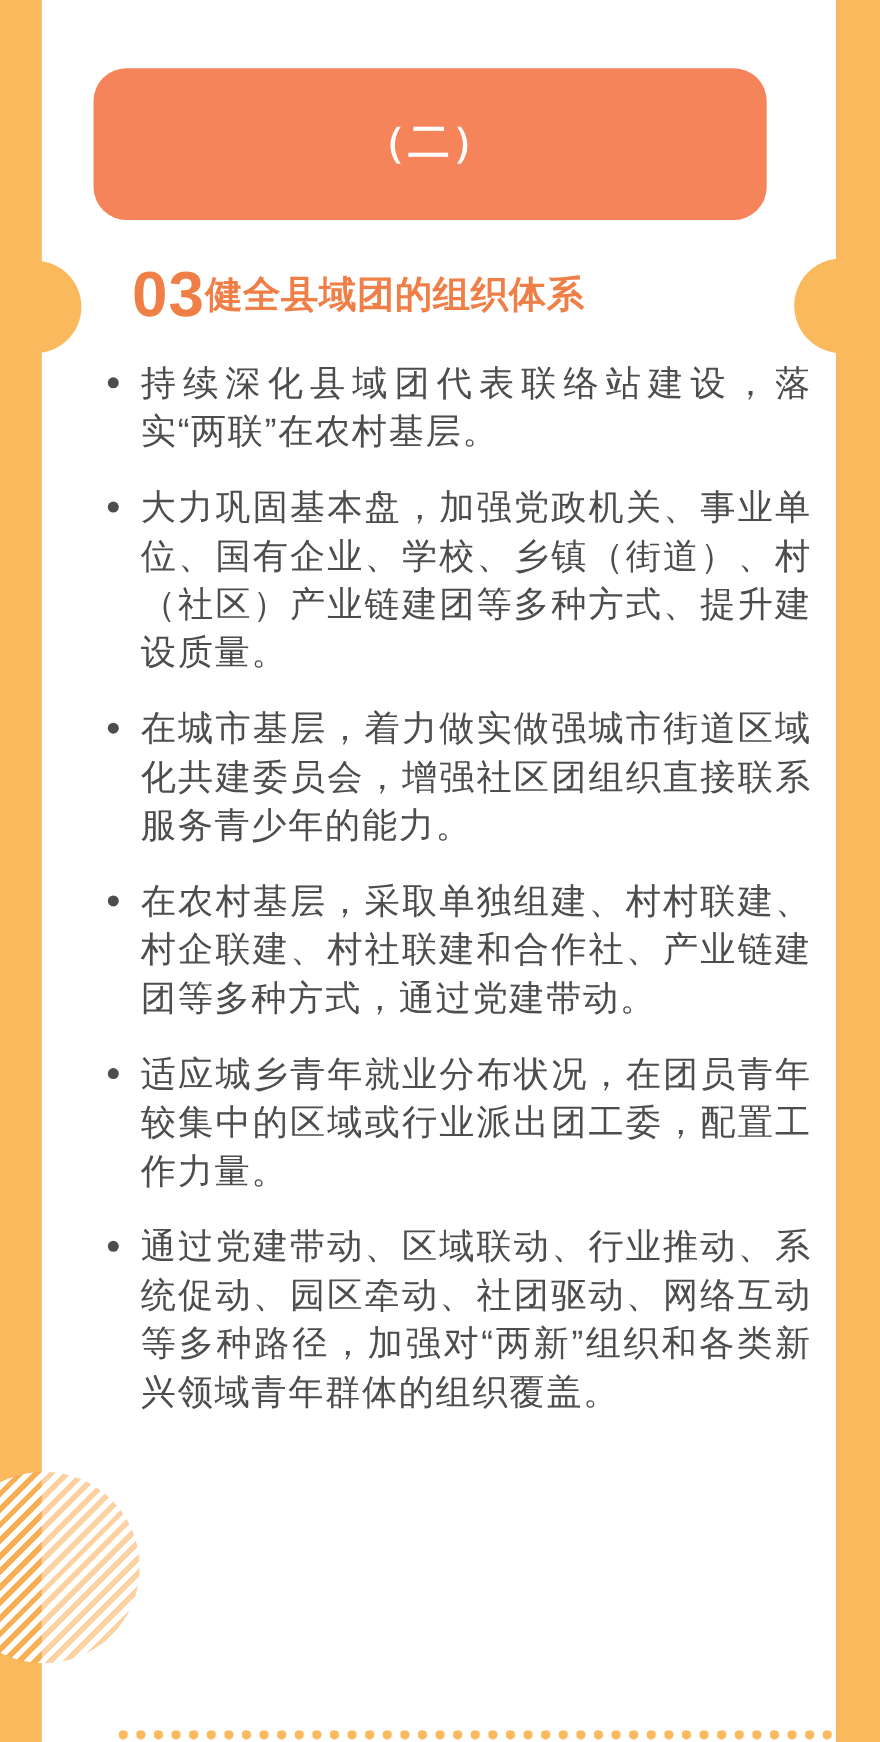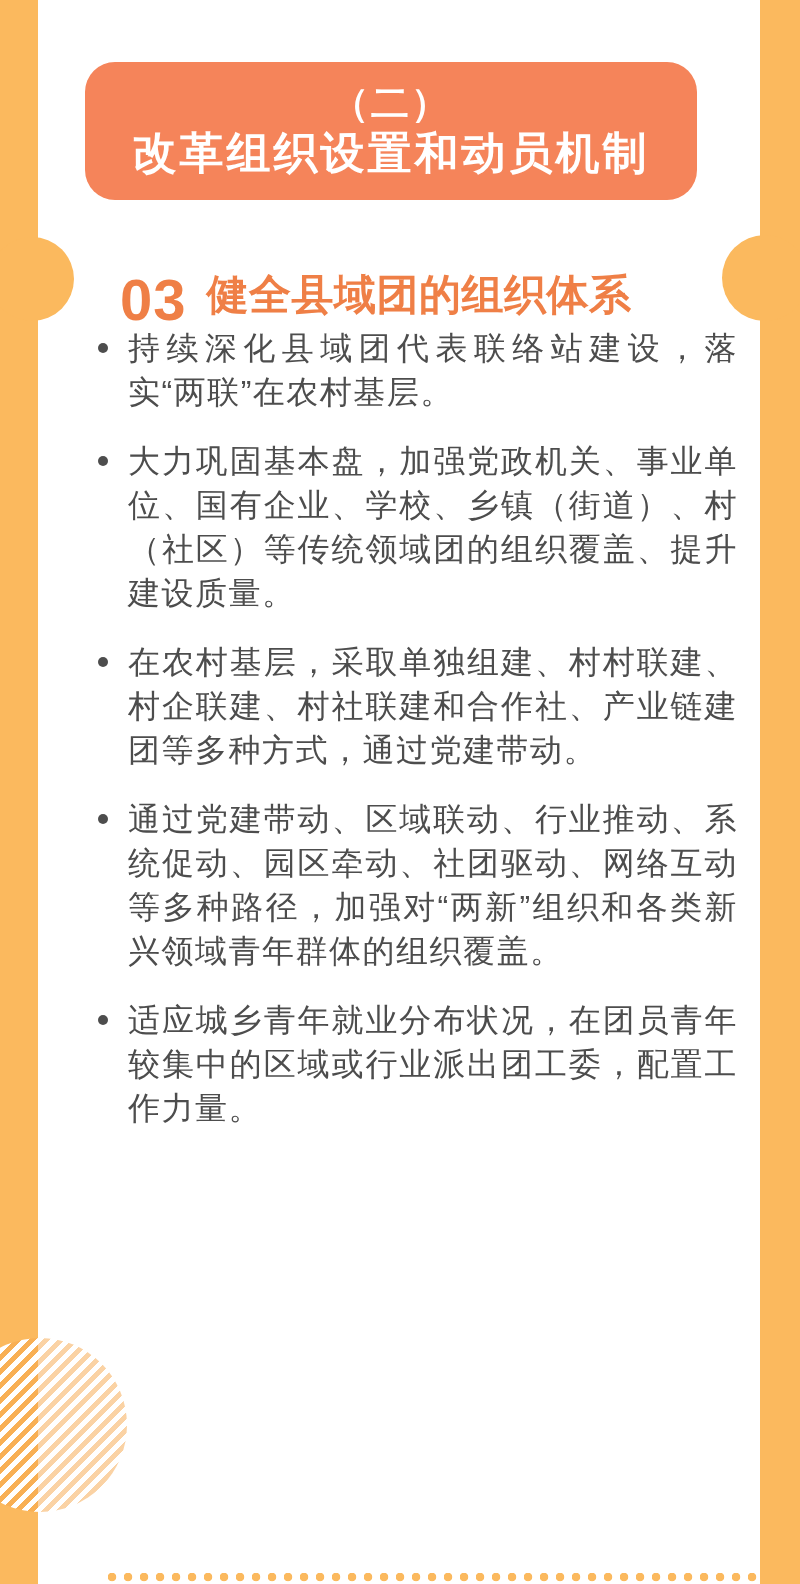--- a/index.html
+++ b/index.html
@@ -31,24 +31,24 @@
   .badge {
     position:absolute; left:85px; top:62px; width:612px; height:138px;
     background:var(--badge); border-radius:30px;
     display:flex; flex-direction:column; align-items:center; justify-content:center; gap:5px;
   }
   .badge-line1 { color:#ffffff; font-size:38px; font-weight:bold; letter-spacing:2px; line-height:1.05; }
   .badge-line2 { color:#ffffff; font-size:44px; font-weight:bold; letter-spacing:3px; line-height:1.1; }
   
   .section-heading {
     position:absolute; left:120px; top:238px;
-    display:flex; align-items:flex-start; gap:20px; color:var(--accent);margin-top:32px;
+    display:flex; align-items:center; color:var(--accent);
   }
   .section-number { font-size:58px; font-weight:bold; letter-spacing:1px; line-height:1.05; }
-  .section-title  { font-size:42px; font-weight:bold; letter-spacing:0.5px; line-height:1.2; }
+  .section-title  { font-size:34px; font-weight:bold; letter-spacing:0.5px; line-height:1.2; }
   
   .bullet-list { position:absolute; left:98px; top:326px; width:640px; list-style:none; }
   .bullet-list li { display:flex; margin-bottom:25px; }
   .bullet-dot {
     flex:0 0 10px; width:10px; height:10px; border-radius:50%;
     background:var(--text); margin-top:17px; margin-right:20px;
   }
   .bullet-text {
     flex:1; font-size:32px; line-height:44px; letter-spacing:1.5px;
     color:var(--text); text-align:justify;
@@ -61,44 +61,47 @@
 
   <div class="frame-left"></div>
   <div class="frame-right"></div>
   <div class="semi left"></div>
   <div class="semi right"></div>
   <div class="striped-circle"></div>
   <div class="dots-row"></div>
 
   <div class="badge">
     <div class="badge-line1">（二）</div>
-    <div class="badge-line2">改革组织设置和动员机制</div>
   </div>
 
   <div class="section-heading">
     <span class="section-number">03</span>
     <span class="section-title">健全县域团的组织体系</span>
   </div>
 
   <ul class="bullet-list">
     <li>
       <span class="bullet-dot"></span>
       <span class="bullet-text">持续深化县域团代表联络站建设，落实“两联”在农村基层。</span>
     </li>
     <li>
       <span class="bullet-dot"></span>
-      <span class="bullet-text">大力巩固基本盘，加强党政机关、事业单位、国有企业、学校、乡镇（街道）、村（社区）等传统领域团的组织覆盖、提升建设质量。</span>
+      <span class="bullet-text">大力巩固基本盘，加强党政机关、事业单位、国有企业、学校、乡镇（街道）、村（社区）产业链建团等多种方式、提升建设质量。</span>
+    </li>
+    <li>
+      <span class="bullet-dot"></span>
+      <span class="bullet-text">在城市基层，着力做实做强城市街道区域化共建委员会，增强社区团组织直接联系服务青少年的能力。</span>
     </li>
     <li>
       <span class="bullet-dot"></span>
       <span class="bullet-text">在农村基层，采取单独组建、村村联建、村企联建、村社联建和合作社、产业链建团等多种方式，通过党建带动。</span>
     </li>
     <li>
       <span class="bullet-dot"></span>
-      <span class="bullet-text">通过党建带动、区域联动、行业推动、系统促动、园区牵动、社团驱动、网络互动等多种路径，加强对“两新”组织和各类新兴领域青年群体的组织覆盖。</span>
+      <span class="bullet-text">适应城乡青年就业分布状况，在团员青年较集中的区域或行业派出团工委，配置工作力量。</span>
     </li>
     <li>
       <span class="bullet-dot"></span>
-      <span class="bullet-text">适应城乡青年就业分布状况，在团员青年较集中的区域或行业派出团工委，配置工作力量。</span>
+      <span class="bullet-text">通过党建带动、区域联动、行业推动、系统促动、园区牵动、社团驱动、网络互动等多种路径，加强对“两新”组织和各类新兴领域青年群体的组织覆盖。</span>
     </li>
   </ul>
 
 </div>
 
 </body></html>

